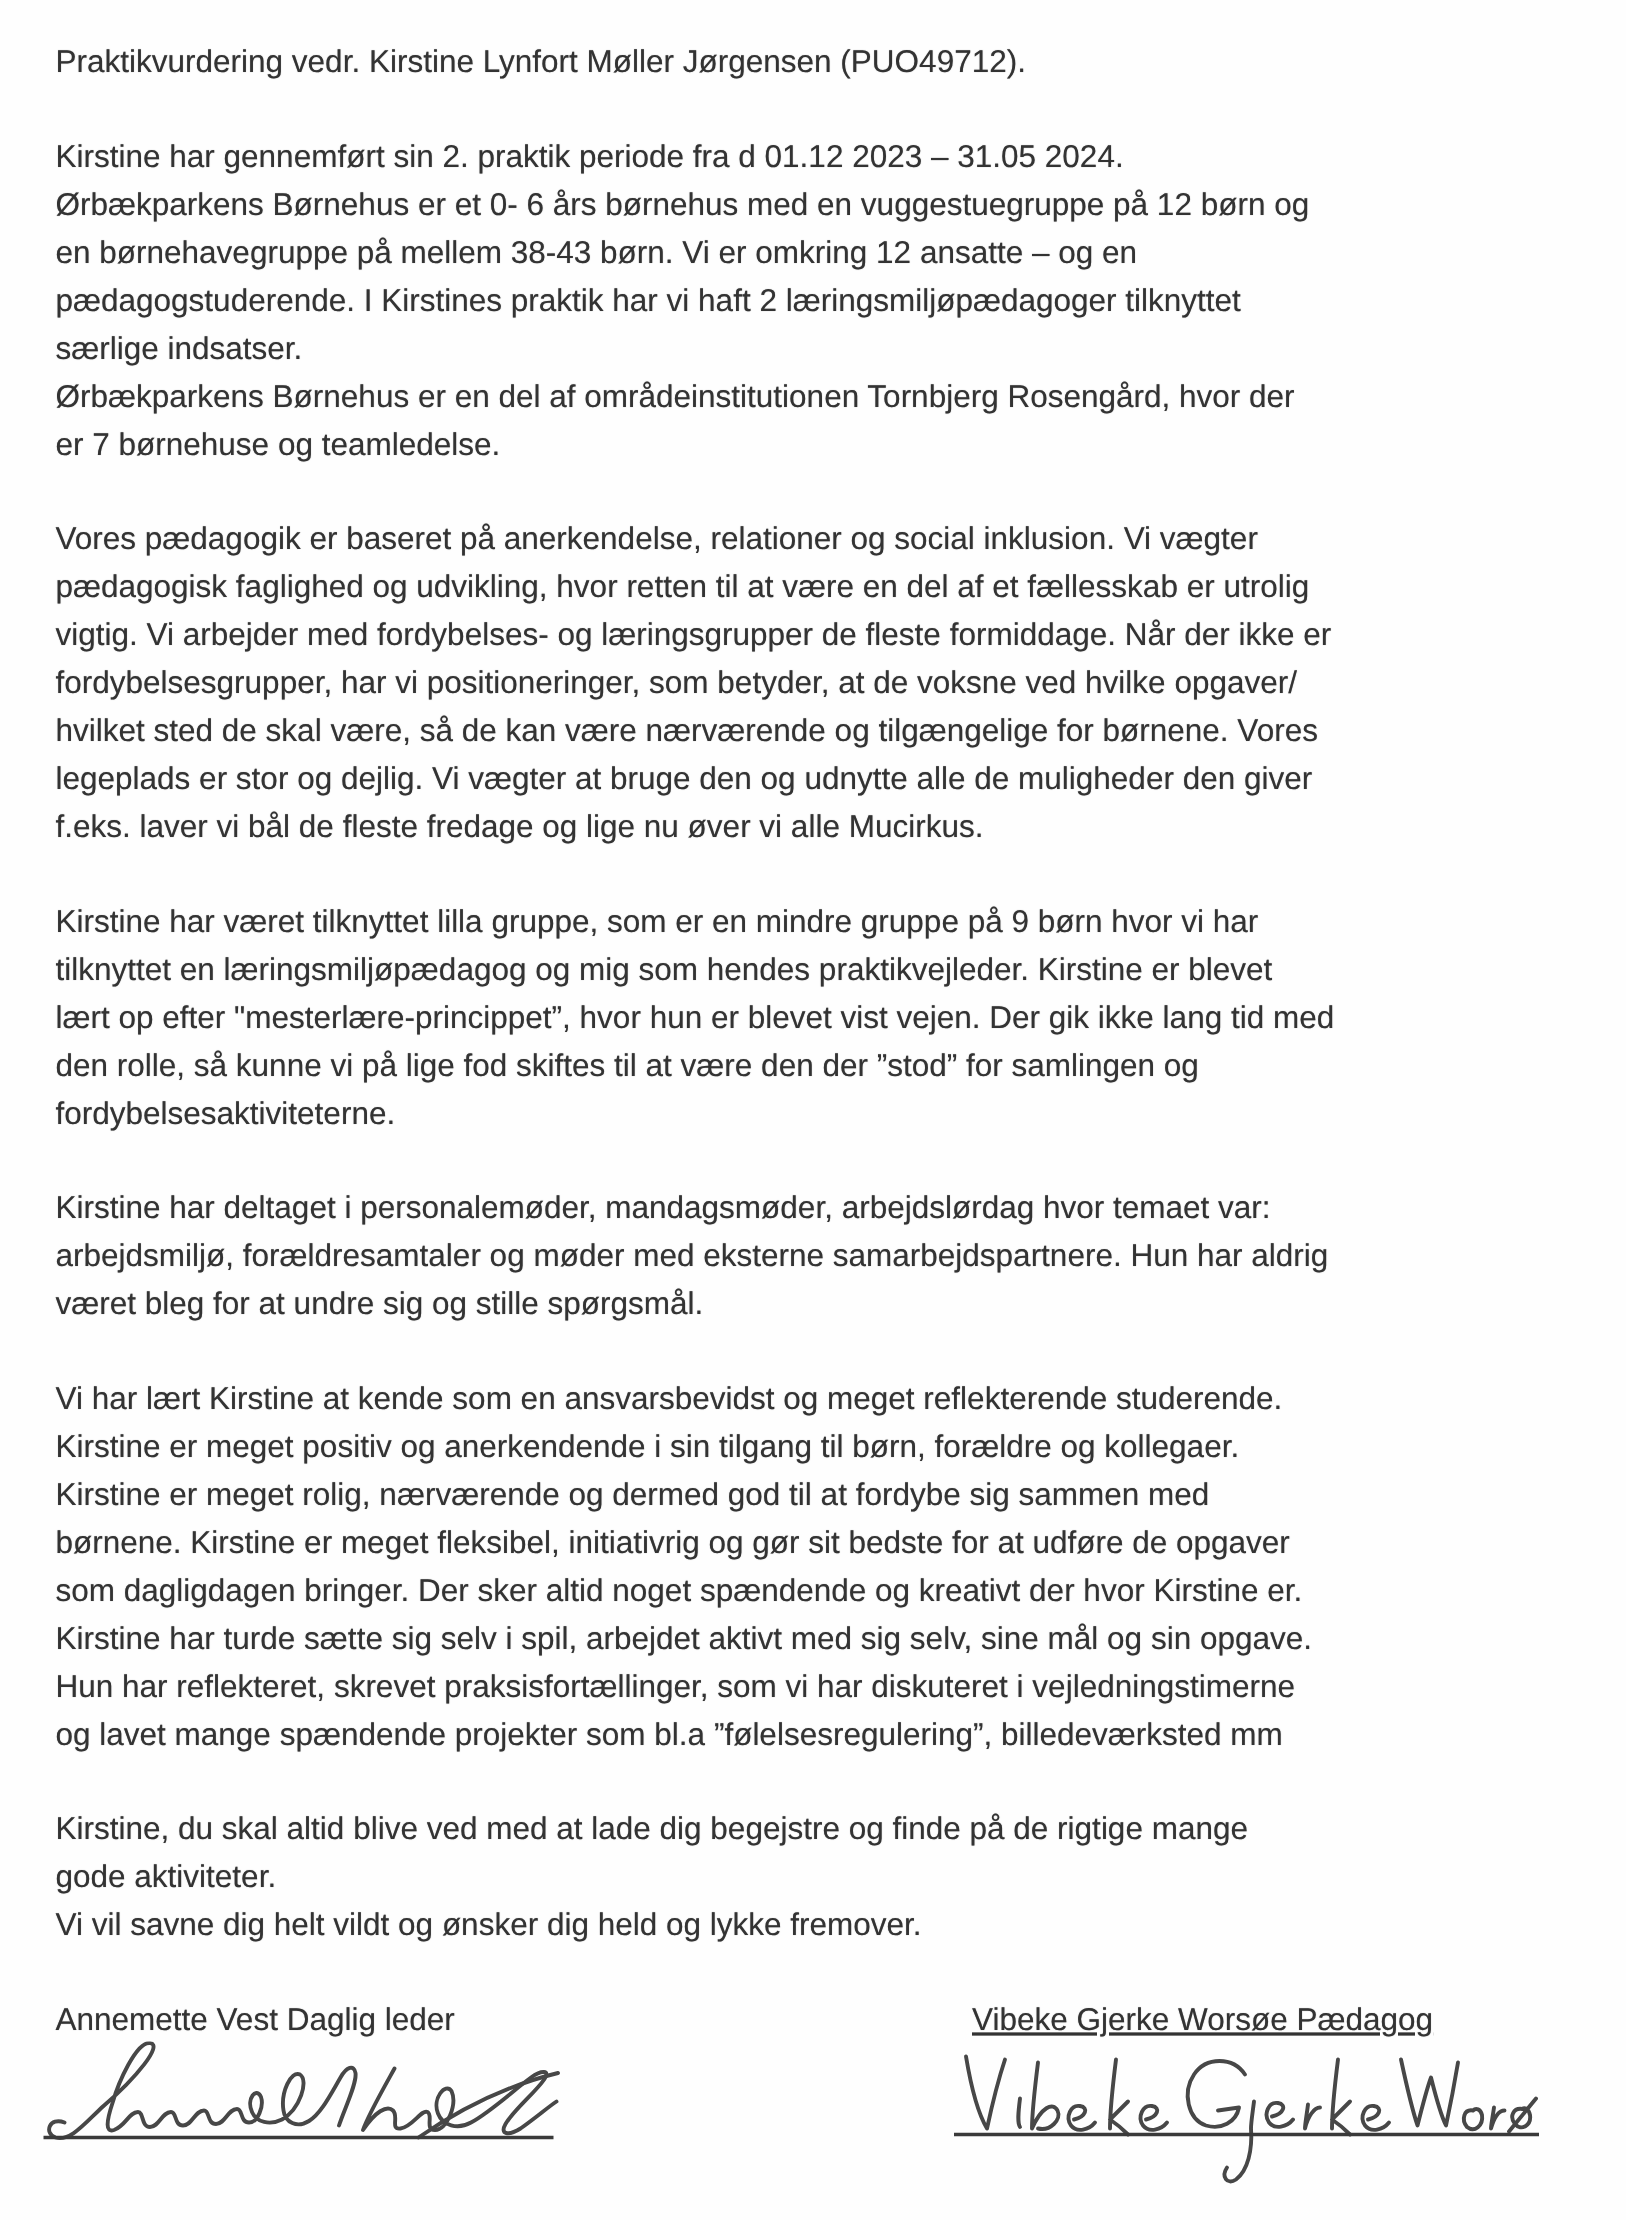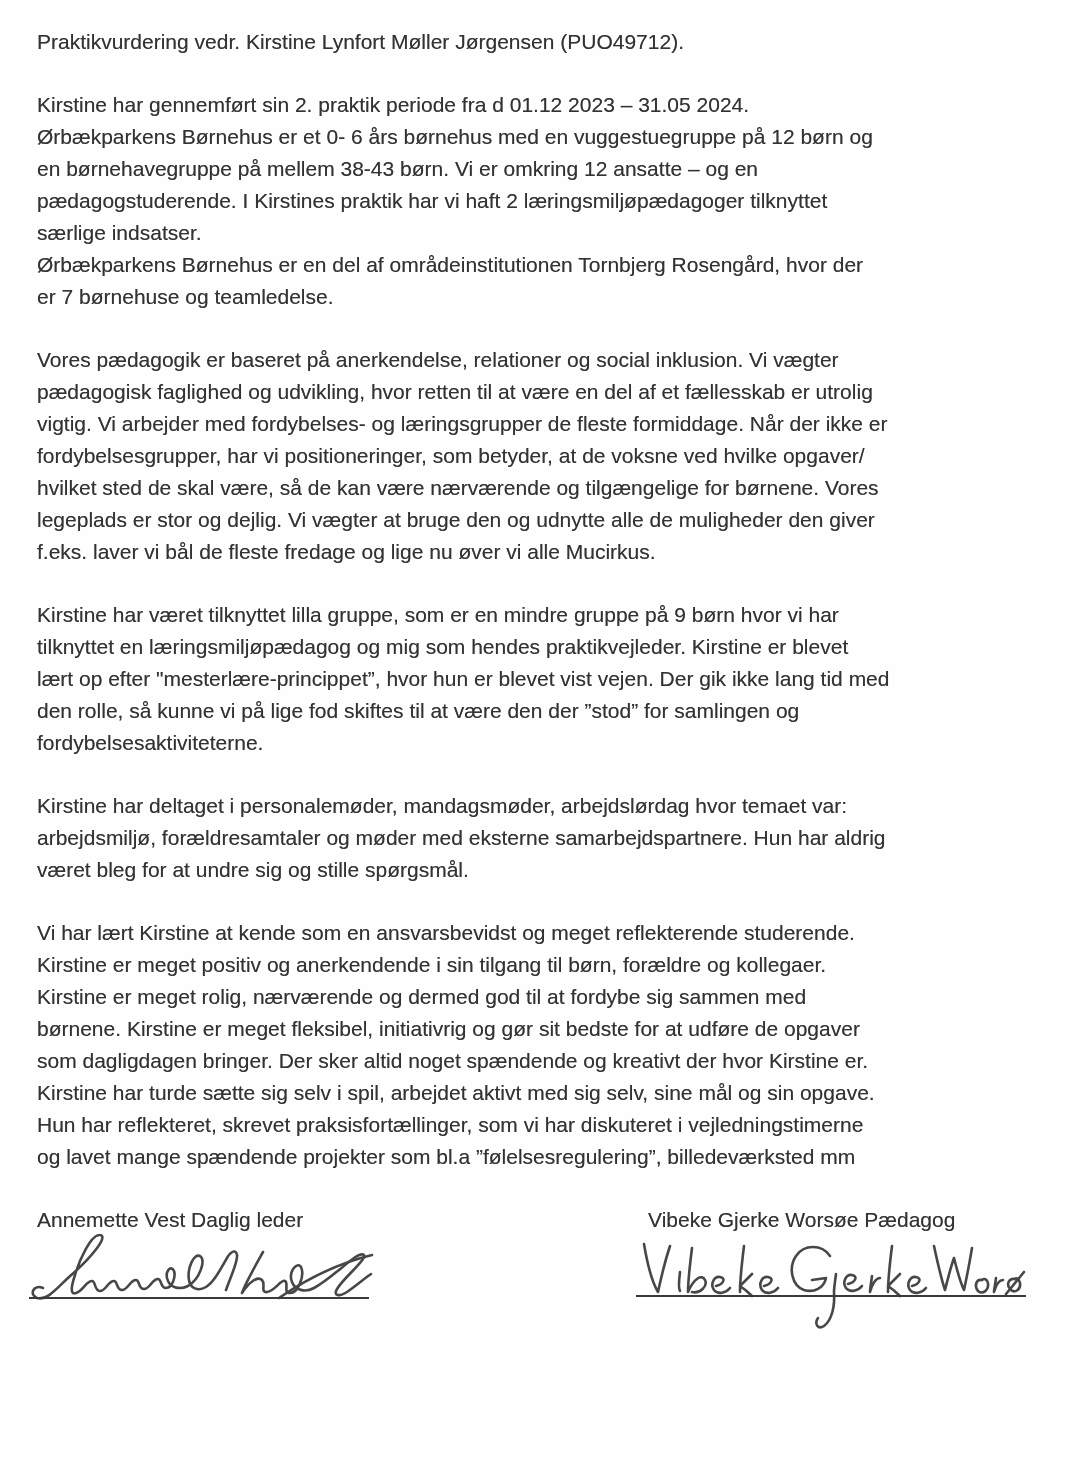--- a/index.html
+++ b/index.html
@@ -35,20 +35,21 @@
     display: flex;
     margin-top: 0;
   }
   .sig-left {
     width: 575px;
     flex: 0 0 575px;
   }
   .sig-right {
     flex: 1 1 auto;
     padding-left: 36px;
+    text-decoration: underline;
   }
   .sig-label {
     white-space: pre-line;
   }
   .sig-svg {
     display: block;
     margin-top: -2px;
   }
   .sig-svg.left-sig  { margin-left: -10px; }
   .sig-svg.right-sig { margin-left: -14px; }
@@ -101,20 +102,23 @@
 
   <p class="doc-paragraph">Vi har lært Kirstine at kende som en ansvarsbevidst og meget reflekterende studerende.
 Kirstine er meget positiv og anerkendende i sin tilgang til børn, forældre og kollegaer.
 Kirstine er meget rolig, nærværende og dermed god til at fordybe sig sammen med
 børnene. Kirstine er meget fleksibel, initiativrig og gør sit bedste for at udføre de opgaver
 som dagligdagen bringer. Der sker altid noget spændende og kreativt der hvor Kirstine er.
 Kirstine har turde sætte sig selv i spil, arbejdet aktivt med sig selv, sine mål og sin opgave.
 Hun har reflekteret, skrevet praksisfortællinger, som vi har diskuteret i vejledningstimerne
 og lavet mange spændende projekter som bl.a ”følelsesregulering”, billedeværksted mm</p>
 
+  <p class="doc-paragraph">Kirstine, du skal altid blive ved med at lade dig begejstre og finde på de rigtige mange
+gode aktiviteter.
+Vi vil savne dig helt vildt og ønsker dig held og lykke fremover.</p>
 
   <div class="sig-row">
 
     <div class="sig-left">
       <div class="sig-label">Annemette Vest Daglig leder</div>
       <svg class="sig-svg left-sig" width="352" height="86" viewBox="0 0 352 86" aria-label="handwritten signature Annemette Vest">
 
         <path class="sig-stroke" d="M16,54 C6,50 2,61 10,64 C20,67 30,54 42,43 C64,24 82,2 73,1
           C64,0 52,27 48,41 C44,53 43,61 49,59 C57,56 59,47 65,47 C69,47 67,57 73,57
           C79,57 81,47 87,47 C91,47 89,56 95,56 C101,56 103,46 109,46 C113,46 111,55 117,55

